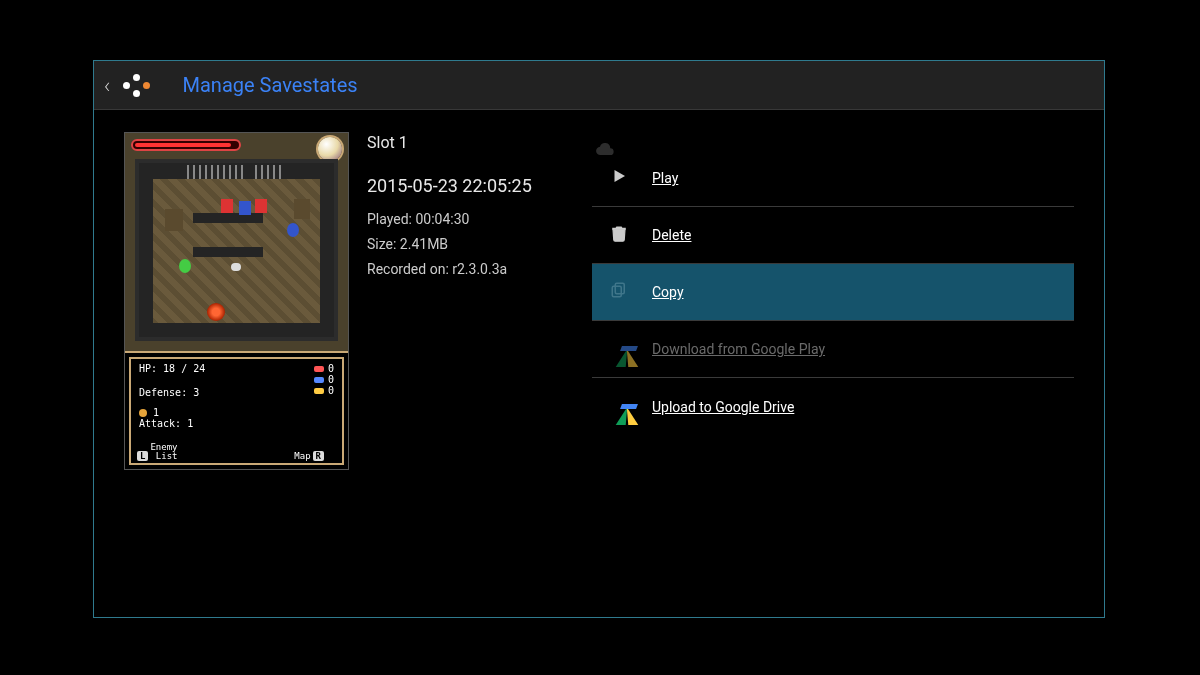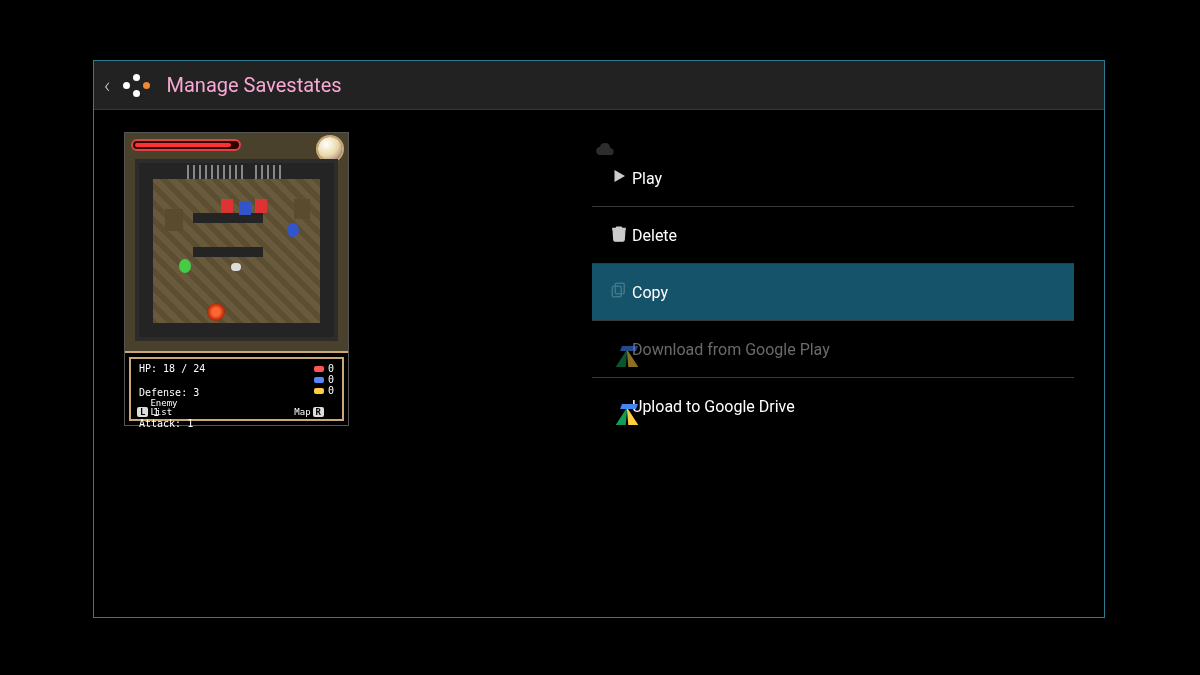--- a/index.html
+++ b/index.html
@@ -16,52 +16,54 @@
     border-bottom: 1px solid #383838;
     display: flex;
     align-items: center;
     padding-left: 10px;
     gap: 10px;
   }
   .back-chevron {
     font-size: 22px; color: #ddd; cursor: pointer; font-weight: 200;
   }
   .header-title {
-    font-size: 20px; font-weight: 400; color: #f9a8d4; margin-left: 6px;
+    font-size: 20px; font-weight: 400; color: #3b82f6; margin-left: 22px;
   }
   .body {
     display: flex;
     padding: 22px 30px;
     gap: 28px;
   }
   .left-col { width: 440px; display:flex; gap:18px; }
   .screenshot-box {
-    width: 225px; height: 294px;
+    width: 225px; height: 338px;
     background: #000; border: 1px solid #555;
     display:flex; flex-direction:column;
   }
   .stats-pane {
     font-size: 15px; line-height: 1.35; color: #e8e8e8;
     display:flex; flex-direction:column; gap:6px;
   }
   .slot-title { font-size: 16px; margin-bottom: 6px; }
   .timestamp { font-size: 18px; margin: 8px 0 6px; }
   .meta-line { font-size: 14px; color: #ccc; }
   .cloud-dim { position:absolute; left:502px; top:80px; color:#2a2a2a; font-size:16px; }
   .actions {
     flex: 1;
     margin-top: 18px;
   }
   .action-item {
     display: flex; align-items: center;
     height: 57px;
     padding-left: 14px;
-    font-size: 16px;
+    gap: 20px;
+    font-size: 14px;
     border-bottom: 1px solid #3a3a3a;
     cursor: pointer;
+    text-decoration: underline;
   }
   .action-item:last-child { border-bottom:none; }
   .action-item.selected { background: #15536b; }
   .action-item.disabled { color: #6a6a6a; }
   .action-icon { width: 26px; text-align:center; font-size:20px; color:#ccc; }
   .action-item.disabled .action-icon { opacity: .55; }
   .drive-tri {
     position:relative; width:20px; height:18px;
   }
   .drive-tri span{ position:absolute; }
@@ -94,21 +96,21 @@
     position:relative; font-family: monospace; color:#fff; font-size:10px;
     padding:6px 8px;
   }
   .game-bottom .framebox{position:absolute;inset:4px;border:2px solid #caa976;}
   .gstat{position:absolute;left:14px;}
   .keys{position:absolute;right:14px;font-size:10px;color:#fff;}
   .keys div{display:flex;align-items:center;gap:4px;justify-content:flex-end;}
   .key{width:10px;height:6px;border-radius:2px;}
   .coin{position:absolute;left:14px;top:56px;width:8px;height:8px;border-radius:50%;background:#e6a43a;}
   .bottom-btn{position:absolute;bottom:8px;font-size:9px;color:#fff;}
-  .bottom-btn.l{left:12px;} .bottom-btn.r{right:24px;}
+  .bottom-btn.l{left:12px;text-align:right;} .bottom-btn.r{right:24px;}
   .btn-chip{display:inline-block;background:#ddd;color:#000;border-radius:2px;padding:0 3px;font-weight:bold;margin-right:2px;}
   .logo-dots { position:relative; width:30px;height:26px;}
   .logo-dots span{position:absolute;width:7px;height:7px;border-radius:50%;}
   .logo-dots .a{left:2px;top:10px;background:#fff;}
   .logo-dots .b{left:12px;top:2px;background:#fff;}
   .logo-dots .c{left:12px;top:18px;background:#fff;}
   .logo-dots .d{left:22px;top:10px;background:#e83;}
 </style>
 </head>
 <body>
@@ -172,20 +174,27 @@
             <div>
                 <span class="key" style="background:#fc4;"></span>
                 <span>0</span>
               </div>
           </div>
           <div class="bottom-btn l"><span class="btn-chip">L</span><span style="display:inline-block;line-height:1;">Enemy<br>List</span></div>
           <div class="bottom-btn r"><span>Map</span><span class="btn-chip" style="margin-left:2px;margin-right:0;">R</span></div>
         </div>
       </div>
 
+      <div class="stats-pane">
+        <div class="slot-title">Slot 1</div>
+        <div class="timestamp">2015-05-23 22:05:25</div>
+        <div class="meta-line">Played: 00:04:30</div>
+        <div class="meta-line">Size: 2.41MB</div>
+        <div class="meta-line">Recorded on: r2.3.0.3a</div>
+      </div>
     </div>
 
     <span class="cloud-dim">
       <svg width="18" height="14" viewBox="0 0 24 18">
           <path fill="#2d2d2d" d="M19 8.1A7 7 0 0 0 5.3 6 5.5 5.5 0 0 0 6 17h13a4.5 4.5 0 0 0 0-9z"></path>
         </svg>
     </span>
 
     <div class="actions">
       <div class="action-item">

